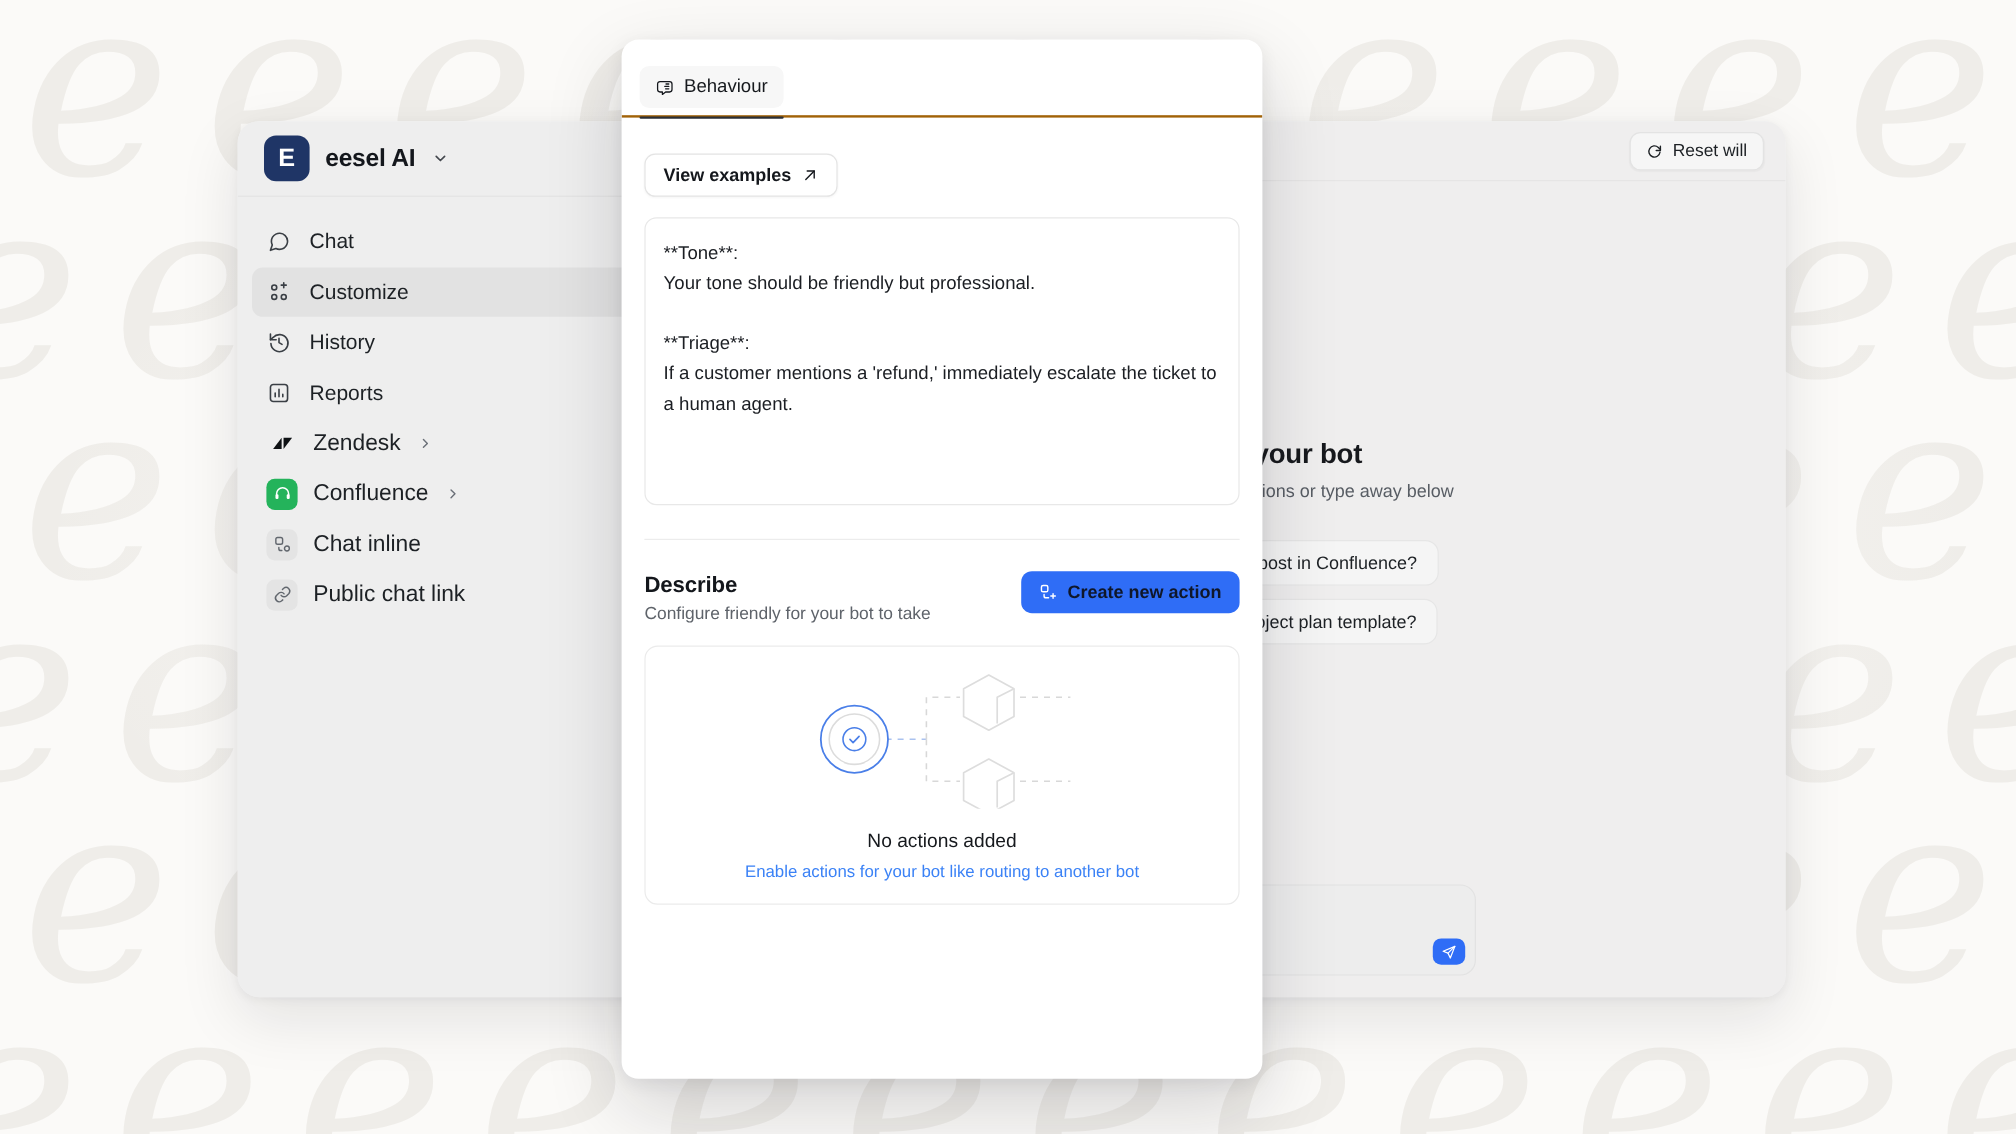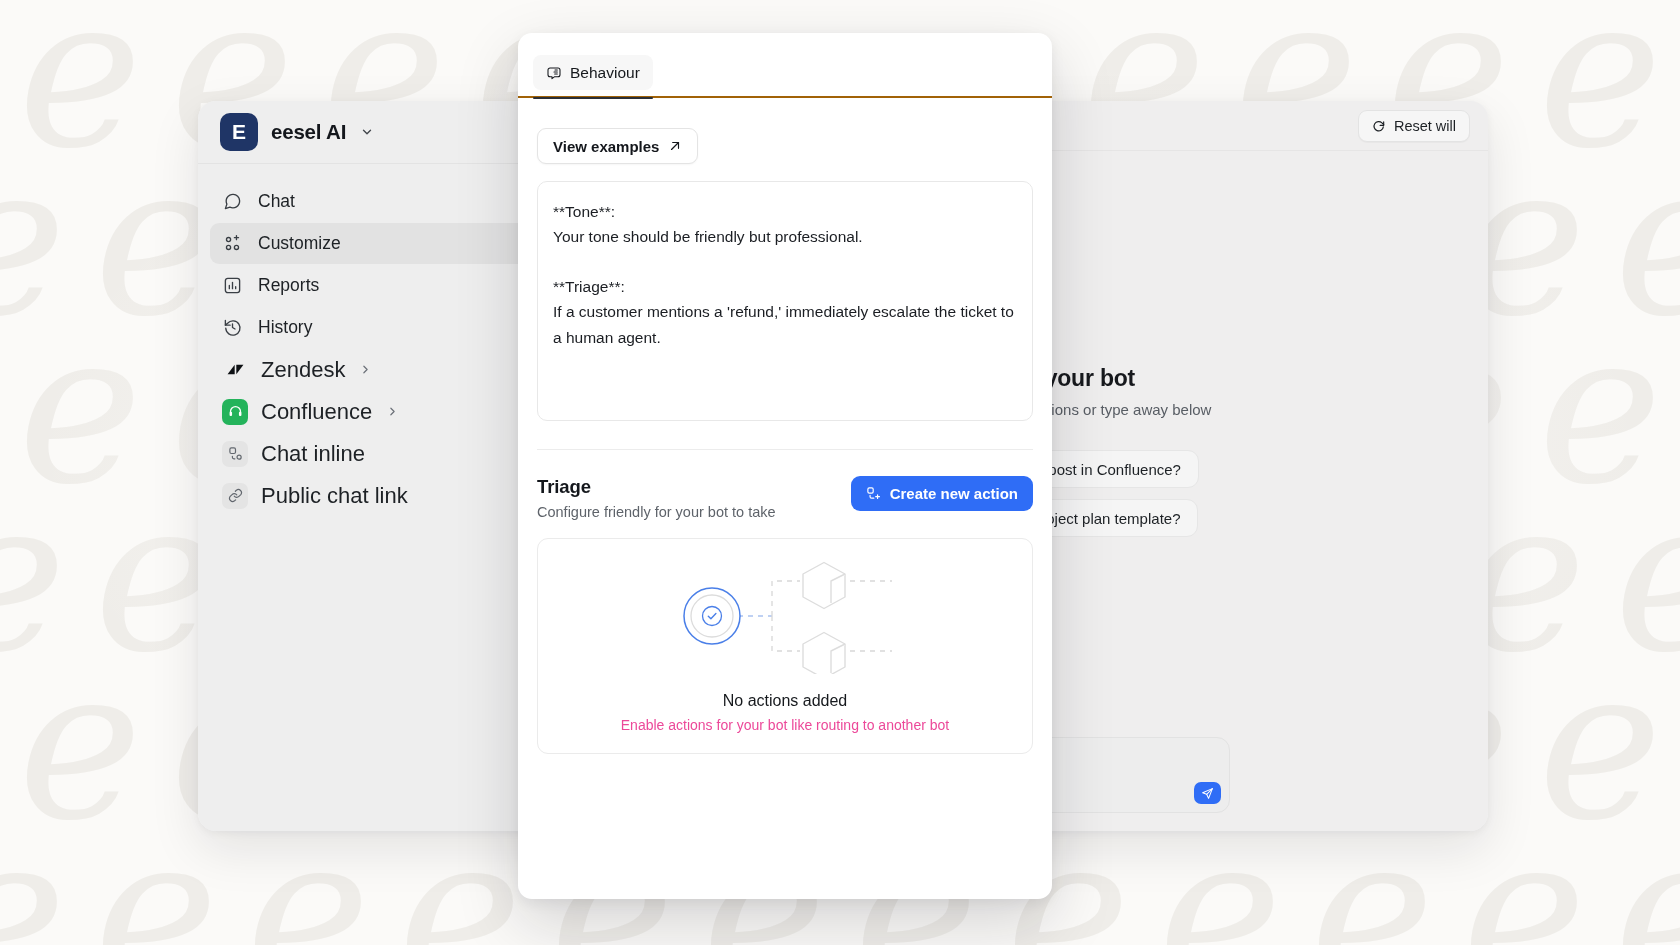--- a/index.html
+++ b/index.html
@@ -118,21 +118,21 @@
     height: 28px;
     color: #8a8f96;
     font-size: 14.5px;
     cursor: pointer;
   }
   .integration-item {
     display: flex; align-items: center; gap: 13px;
     height: 41px;
     padding: 0 12px;
     border-radius: 9px;
-    font-size: 22px;
+    font-size: 19px;
     color: #1d2125;
     cursor: pointer;
     margin-bottom: 1px;
   }
   .int-icon { width: 26px; height: 26px; flex: 0 0 26px; border-radius: 7px; display: flex; align-items: center; justify-content: center; }
   .int-icon.plain { background: transparent; }
   .int-icon.grey { background: #e4e4e4; color: #62676e; }
   .int-icon.green { background: #24b35b; color: #fff; }
   .chev-r { color: #6b7078; display: flex; align-items: center; margin-left: 1px; }
 
@@ -287,21 +287,21 @@
   }
   .primary-btn {
     display: inline-flex; align-items: center; gap: 9px;
     height: 35px;
     padding: 0 15px;
     border: none;
     border-radius: 9px;
     background: #2f6df6;
     font-size: 15px;
     font-weight: 700;
-    color: #ffffff;
+    color: #0f172a;
     cursor: pointer;
   }
 
   #prompt-box {
     margin-top: 17px;
     height: 240px;
     border: 1px solid #e8e8e8;
     border-radius: 10px;
     padding: 17px 15px;
     font-size: 15.5px;
@@ -321,21 +321,21 @@
     border: 1px solid #ebebeb;
     border-radius: 11px;
     height: 216px;
     display: flex;
     flex-direction: column;
     align-items: center;
     justify-content: center;
     background: #fff;
   }
   .empty-title { margin-top: 14px; font-size: 16px; font-weight: 400; color: #16191d; }
-  .empty-sub { margin-top: 7px; font-size: 14px; color: #ec4899; }
+  .empty-sub { margin-top: 7px; font-size: 14px; color: #3b82f6; }
 </style>
 </head>
 <body>
 
 <div id="app">
 
   <div id="watermark">
       <span class="wm-e" style="left: 2px; top: -140px; color: rgb(239, 237, 233);">e</span>
       <span class="wm-e" style="left: 154px; top: -140px; color: rgb(239, 237, 233);">e</span>
       <span class="wm-e" style="left: 306px; top: -140px; color: rgb(239, 237, 233);">e</span>
@@ -453,36 +453,36 @@
                 <circle cx="17" cy="17" r="2.6"></circle>
                 <path d="M14.4 4.6h5.2M17 2v5.2" stroke-linecap="round"></path>
               </svg>
           </span>
           <span>Customize</span>
         </div>
 
         <div class="nav-item">
           <span class="nic">
             <svg width="19" height="19" viewBox="0 0 24 24" fill="none" stroke="currentColor" stroke-width="1.7" stroke-linecap="round" stroke-linejoin="round">
-                <rect x="3" y="3" width="18" height="18" rx="3"></rect>
-                <path d="M8 16v-4M12 16V8M16 16v-2.5"></path>
-              </svg>
-          </span>
-          <span>Reports</span>
+                <path d="M3 3v6h6"></path>
+                <path d="M3.5 13a9 9 0 1 0 2.3-6.4L3 9"></path>
+                <path d="M12 7.5V12l3.2 1.9"></path>
+              </svg>
+          </span>
+          <span>History</span>
         </div>
 
         <div class="nav-item">
           <span class="nic">
             <svg width="19" height="19" viewBox="0 0 24 24" fill="none" stroke="currentColor" stroke-width="1.7" stroke-linecap="round" stroke-linejoin="round">
-                <path d="M3 3v6h6"></path>
-                <path d="M3.5 13a9 9 0 1 0 2.3-6.4L3 9"></path>
-                <path d="M12 7.5V12l3.2 1.9"></path>
-              </svg>
-          </span>
-          <span>History</span>
+                <rect x="3" y="3" width="18" height="18" rx="3"></rect>
+                <path d="M8 16v-4M12 16V8M16 16v-2.5"></path>
+              </svg>
+          </span>
+          <span>Reports</span>
         </div>
 
 
         <div class="integration-item">
           <span class="int-icon plain">
             <svg width="19" height="19" viewBox="0 0 24 24" fill="#0e1114">
                 <path d="M11 6v12L2 18z"></path>
                 <path d="M13 18V6l9 0z" transform="translate(0,0)"></path>
               </svg>
           </span>
@@ -625,21 +625,21 @@
       <div id="prompt-box">**Tone**:
 Your tone should be friendly but professional.
 
 **Triage**:
 If a customer mentions a 'refund,' immediately escalate the ticket to a human agent.</div>
 
       <div class="divider"></div>
 
       <div class="sec-head">
         <div>
-          <div class="sec-title">Triage</div>
+          <div class="sec-title">Describe</div>
           <div class="sec-sub">Configure friendly for your bot to take</div>
         </div>
         <button class="primary-btn">
           <span style="display:flex;align-items:center;">
             <svg width="15" height="15" viewBox="0 0 24 24" fill="none" stroke="#ffffff" stroke-width="1.9" stroke-linecap="round" stroke-linejoin="round">
                 <rect x="3" y="3" width="8.5" height="8.5" rx="2.2"></rect>
                 <path d="M6.5 15v2a2.5 2.5 0 0 0 2.5 2.5h3.5"></path>
                 <path d="M18.5 14v6M15.5 17h6"></path>
               </svg>
           </span>

